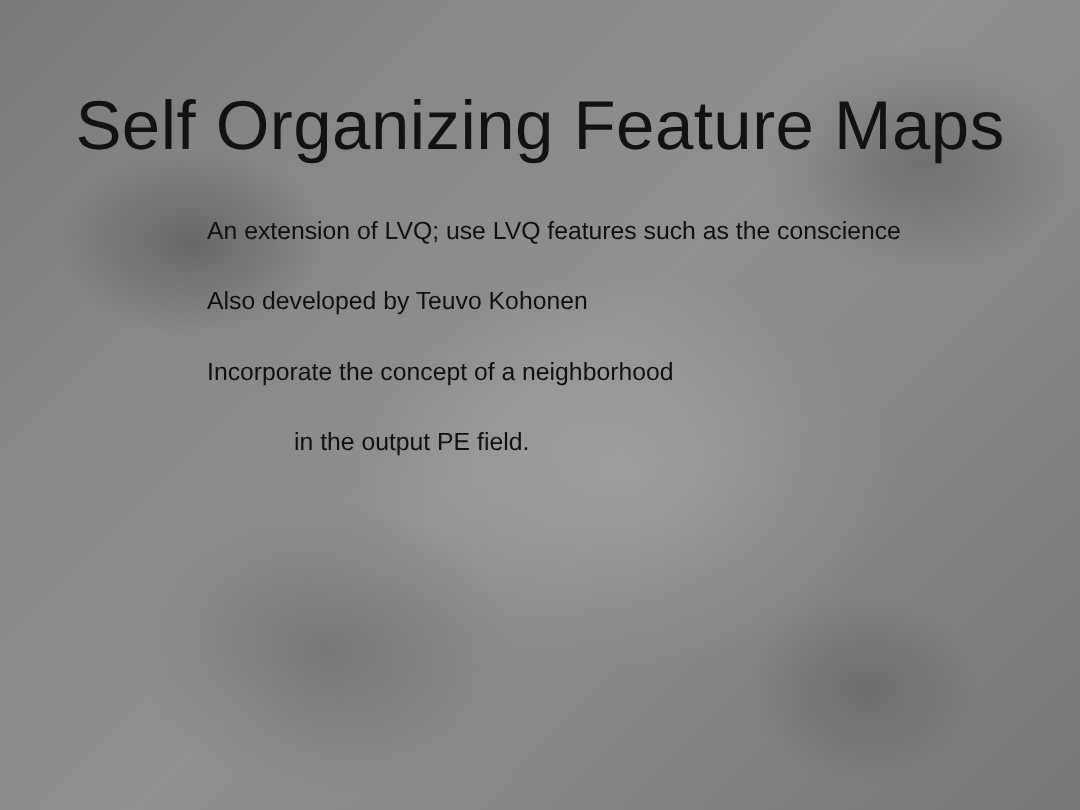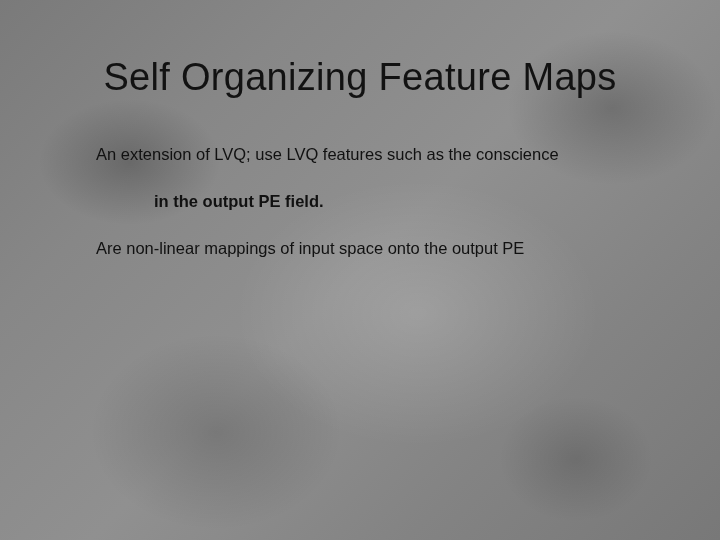--- a/index.html
+++ b/index.html
@@ -23,58 +23,63 @@
     position: relative;
     box-sizing: border-box;
     color: #000;
   }
   .title {
     position: absolute;
     top: 56px;
     left: 0;
     width: 100%;
     text-align: center;
-    font-size: 38px;
+    font-size: 46px;
     font-weight: 400;
     letter-spacing: 0.3px;
     color: #121212;
   }
   .body {
     position: absolute;
     top: 144px;
     left: 96px;
     right: 70px;
     font-size: 16.5px;
     line-height: 1.28;
     color: #111;
   }
   .item {
     margin-bottom: 26px;
+    margin-left: 42px;
   }
   .item .cont {
     padding-left: 58px;
-    font-weight: bold;
   }
 </style>
 </head>
 <body>
 
 <div class="slide">
   <div class="title">Self Organizing Feature Maps</div>
   <div class="body">
 
     <div class="item">
       <div>An extension of LVQ; use LVQ features such as the conscience</div>
     </div>
 
+    <div class="item">
+      <div>Also developed by Teuvo Kohonen</div>
+    </div>
 
 
+    <div class="item">
+      <div>Incorporate the concept of a neighborhood</div>
+    </div>
 
     <div class="item">
       <div class="cont">in the output PE field.</div>
     </div>
 
     <div class="item">
-      <div>Are non-linear mappings of input space onto the output PE</div>
     </div>
 
   </div>
 </div>
 
 </body></html>

